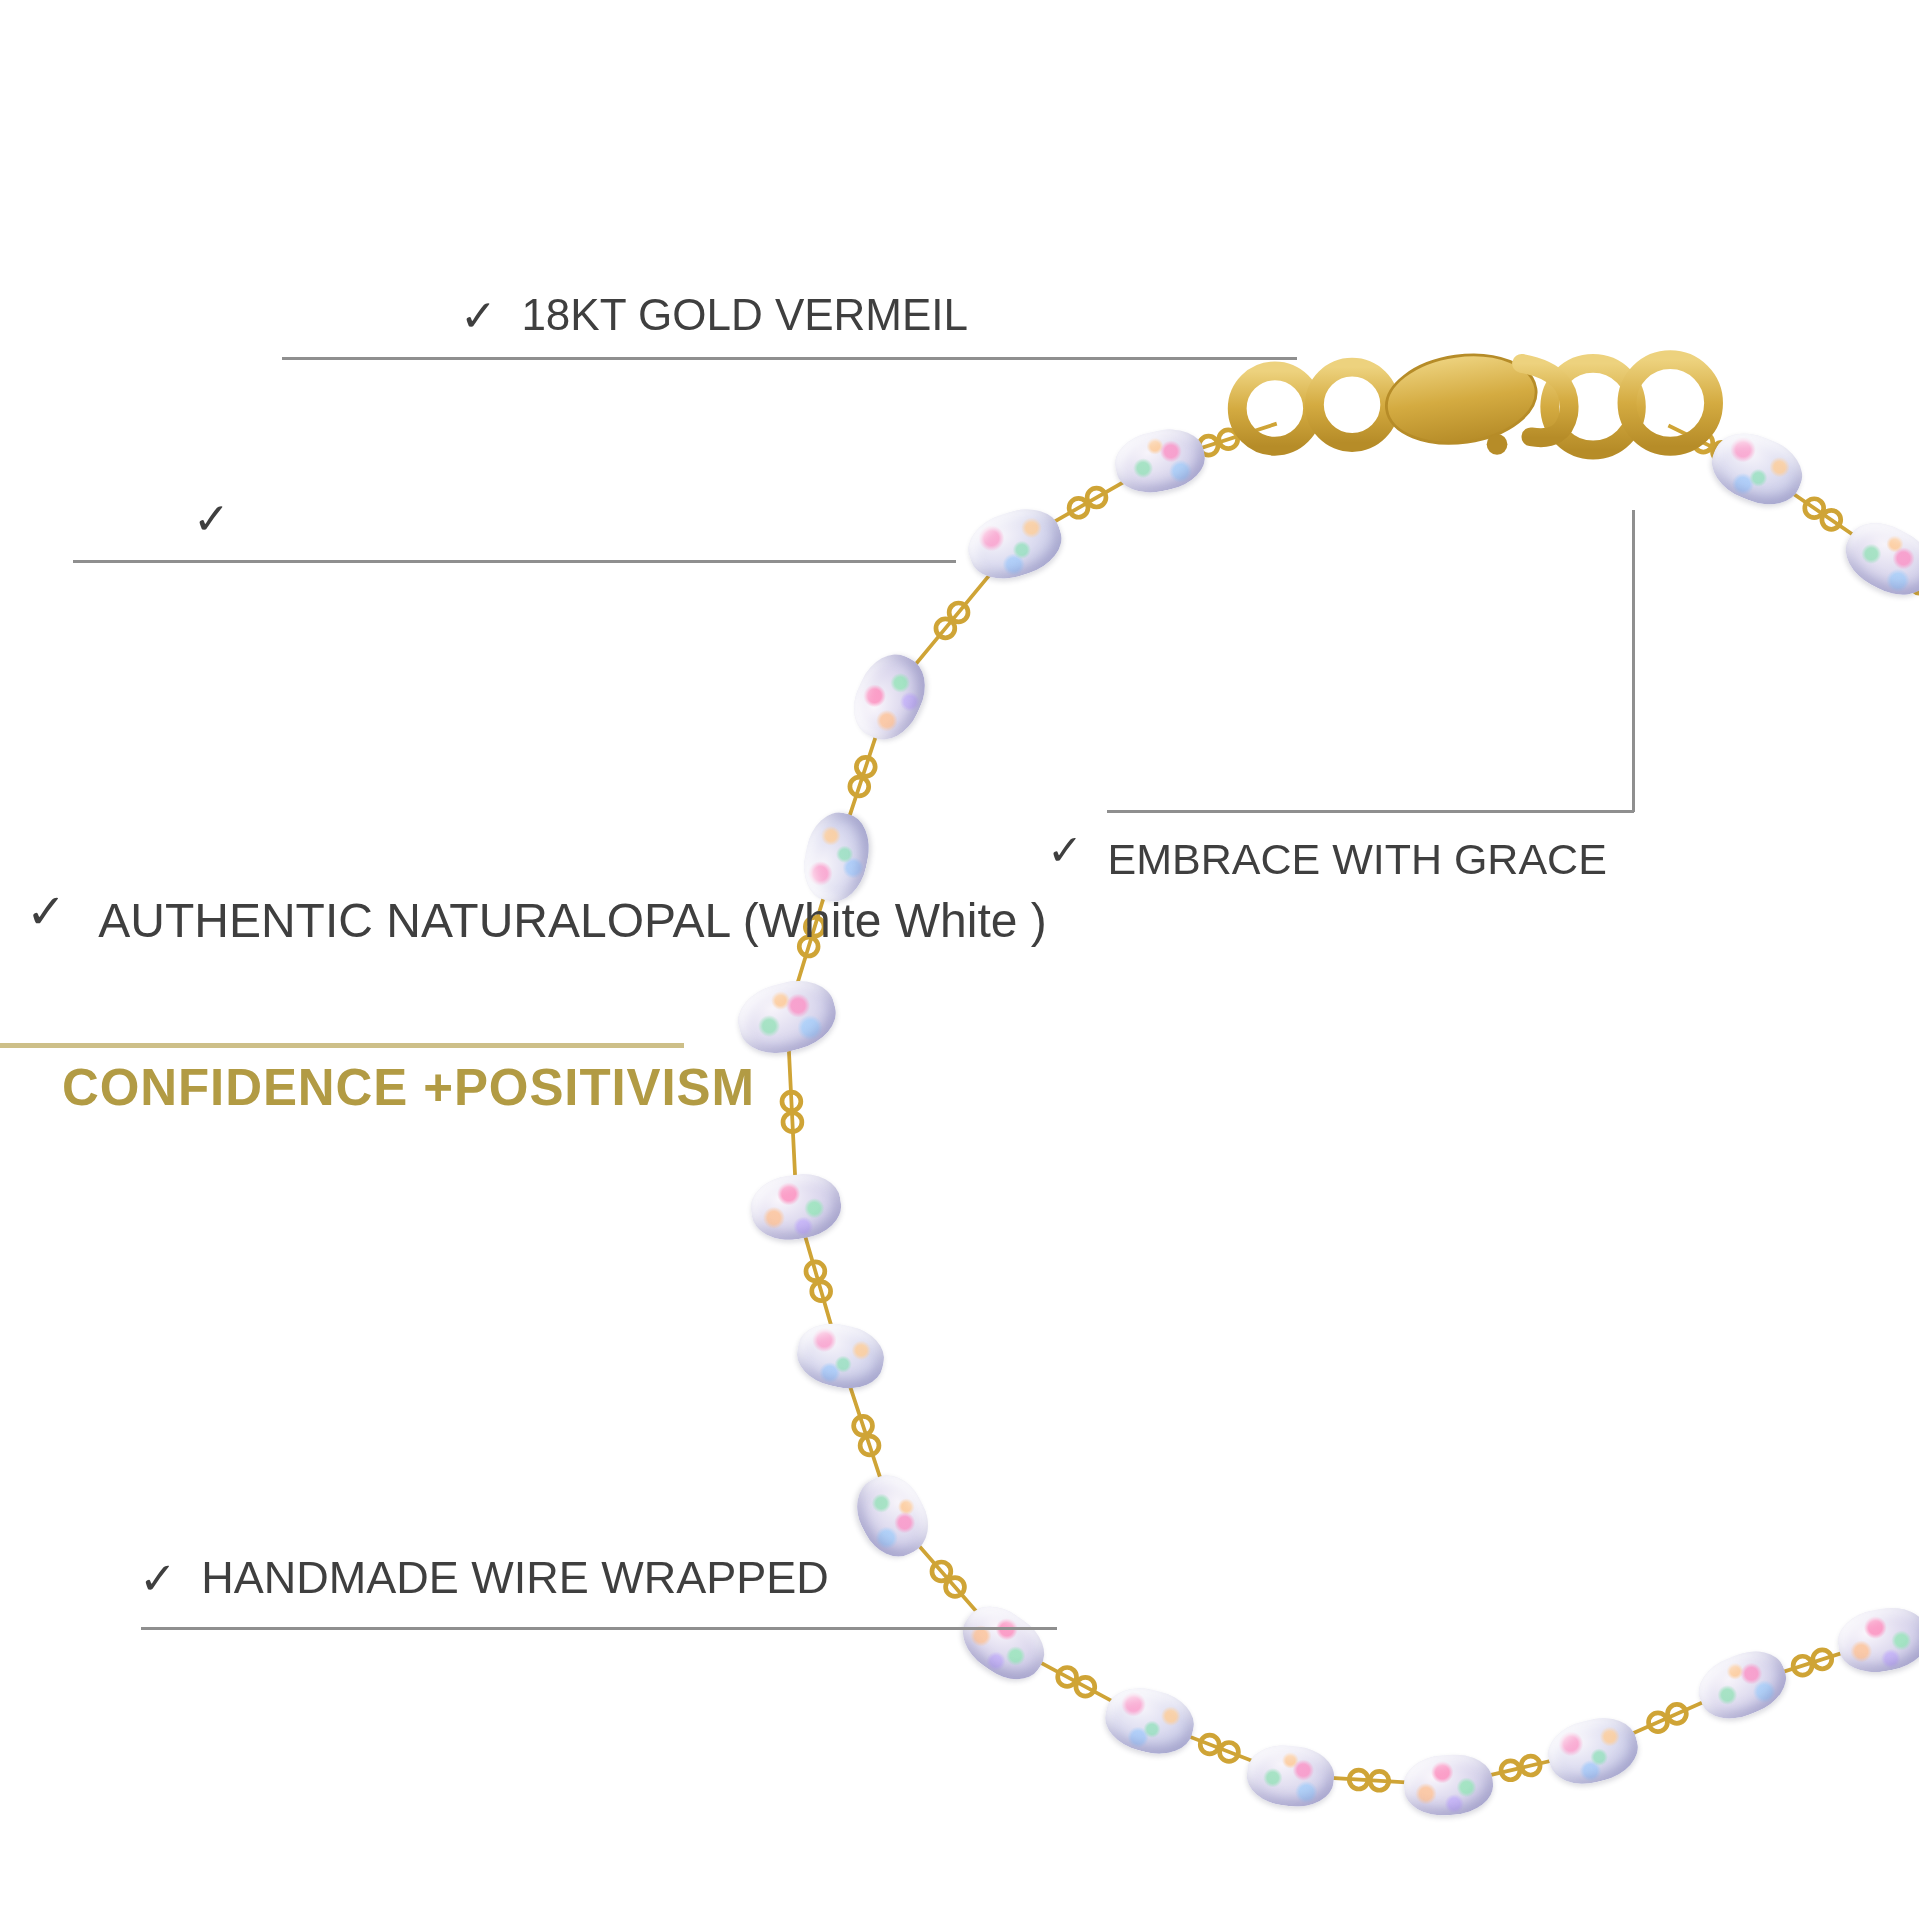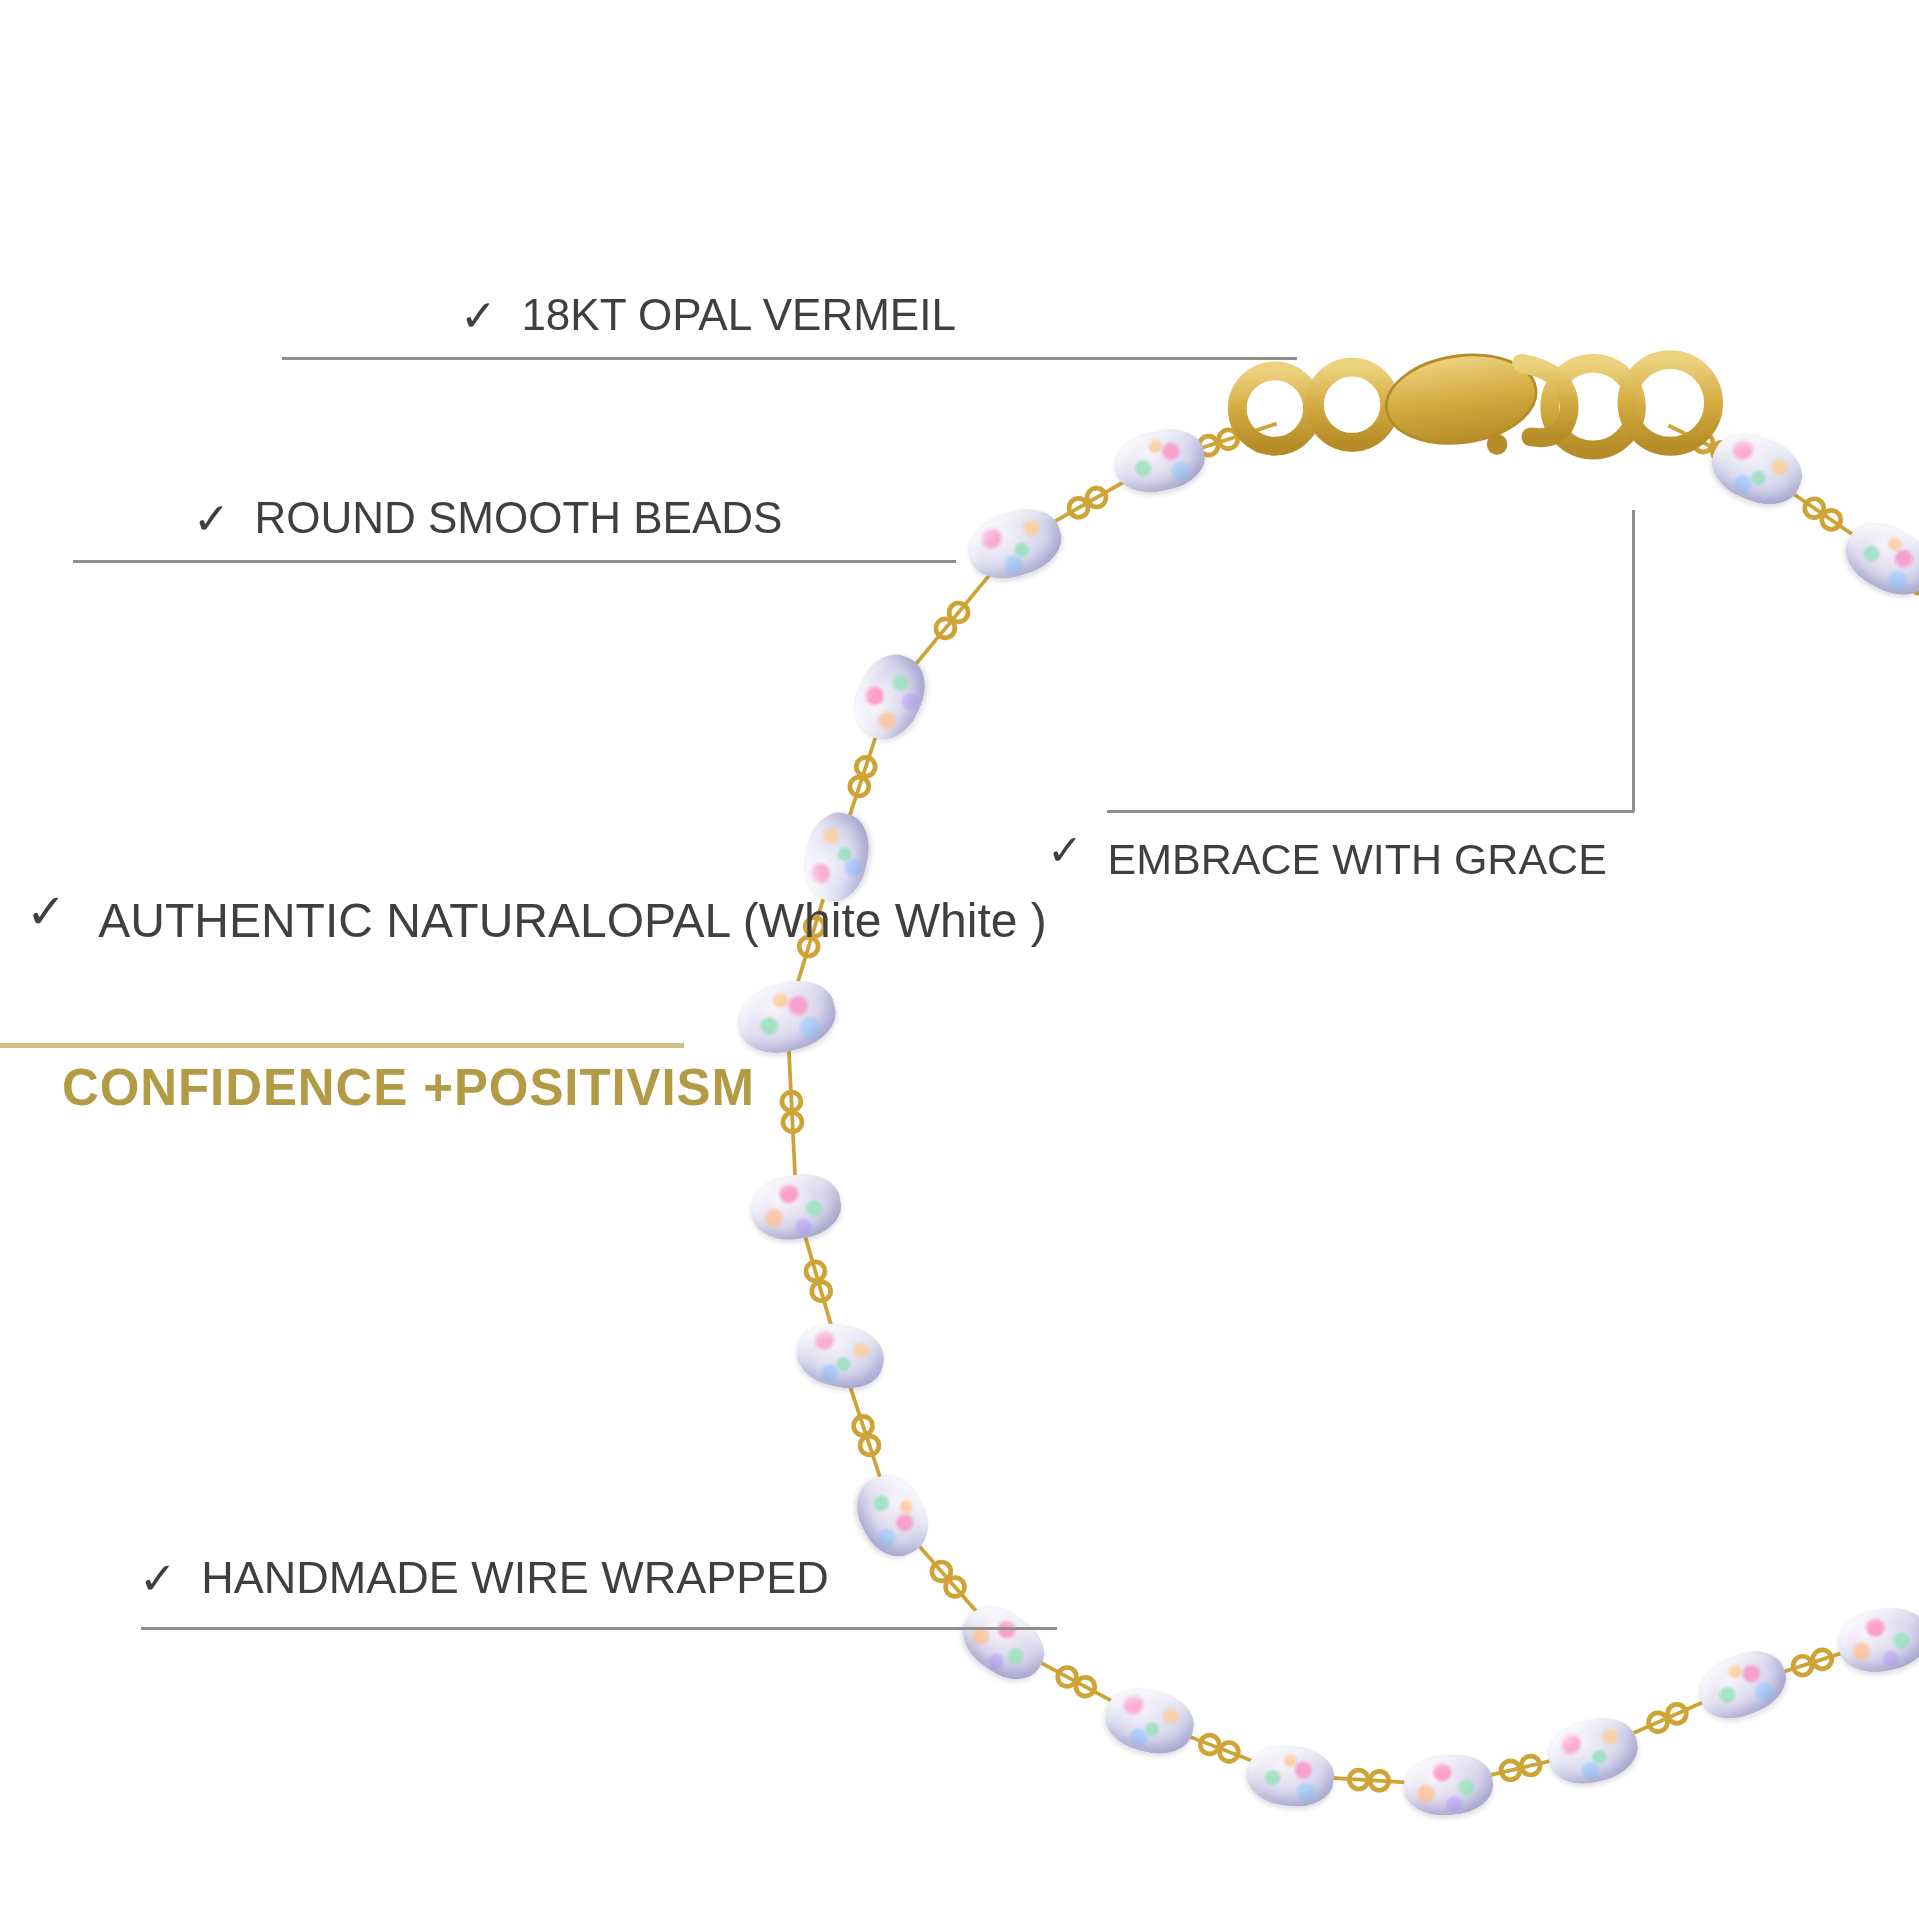--- a/index.html
+++ b/index.html
@@ -153,26 +153,25 @@
 
   <div class="rule" id="line-gold-vermeil"></div>
   <div class="rule" id="line-round-beads"></div>
   <div class="rule" id="line-embrace-h"></div>
   <div class="rule" id="line-embrace-v"></div>
   <div class="rule" id="line-handmade"></div>
   <div class="rule" id="line-confidence"></div>
 
   <div class="callout" id="callout-gold-vermeil">
     <span class="check">✓</span>
-    <span>18KT OPAL VERMEIL</span>
+    <span>18KT GOLD VERMEIL</span>
   </div>
 
   <div class="callout" id="callout-round-beads">
     <span class="check">✓</span>
-    <span>ROUND SMOOTH BEADS</span>
   </div>
 
   <div class="callout" id="callout-embrace">
     <span class="check">✓</span>
     <span class="lines">
       <span>EMBRACE WITH GRACE</span>
     </span>
   </div>
 
   <div class="callout" id="callout-authentic">

